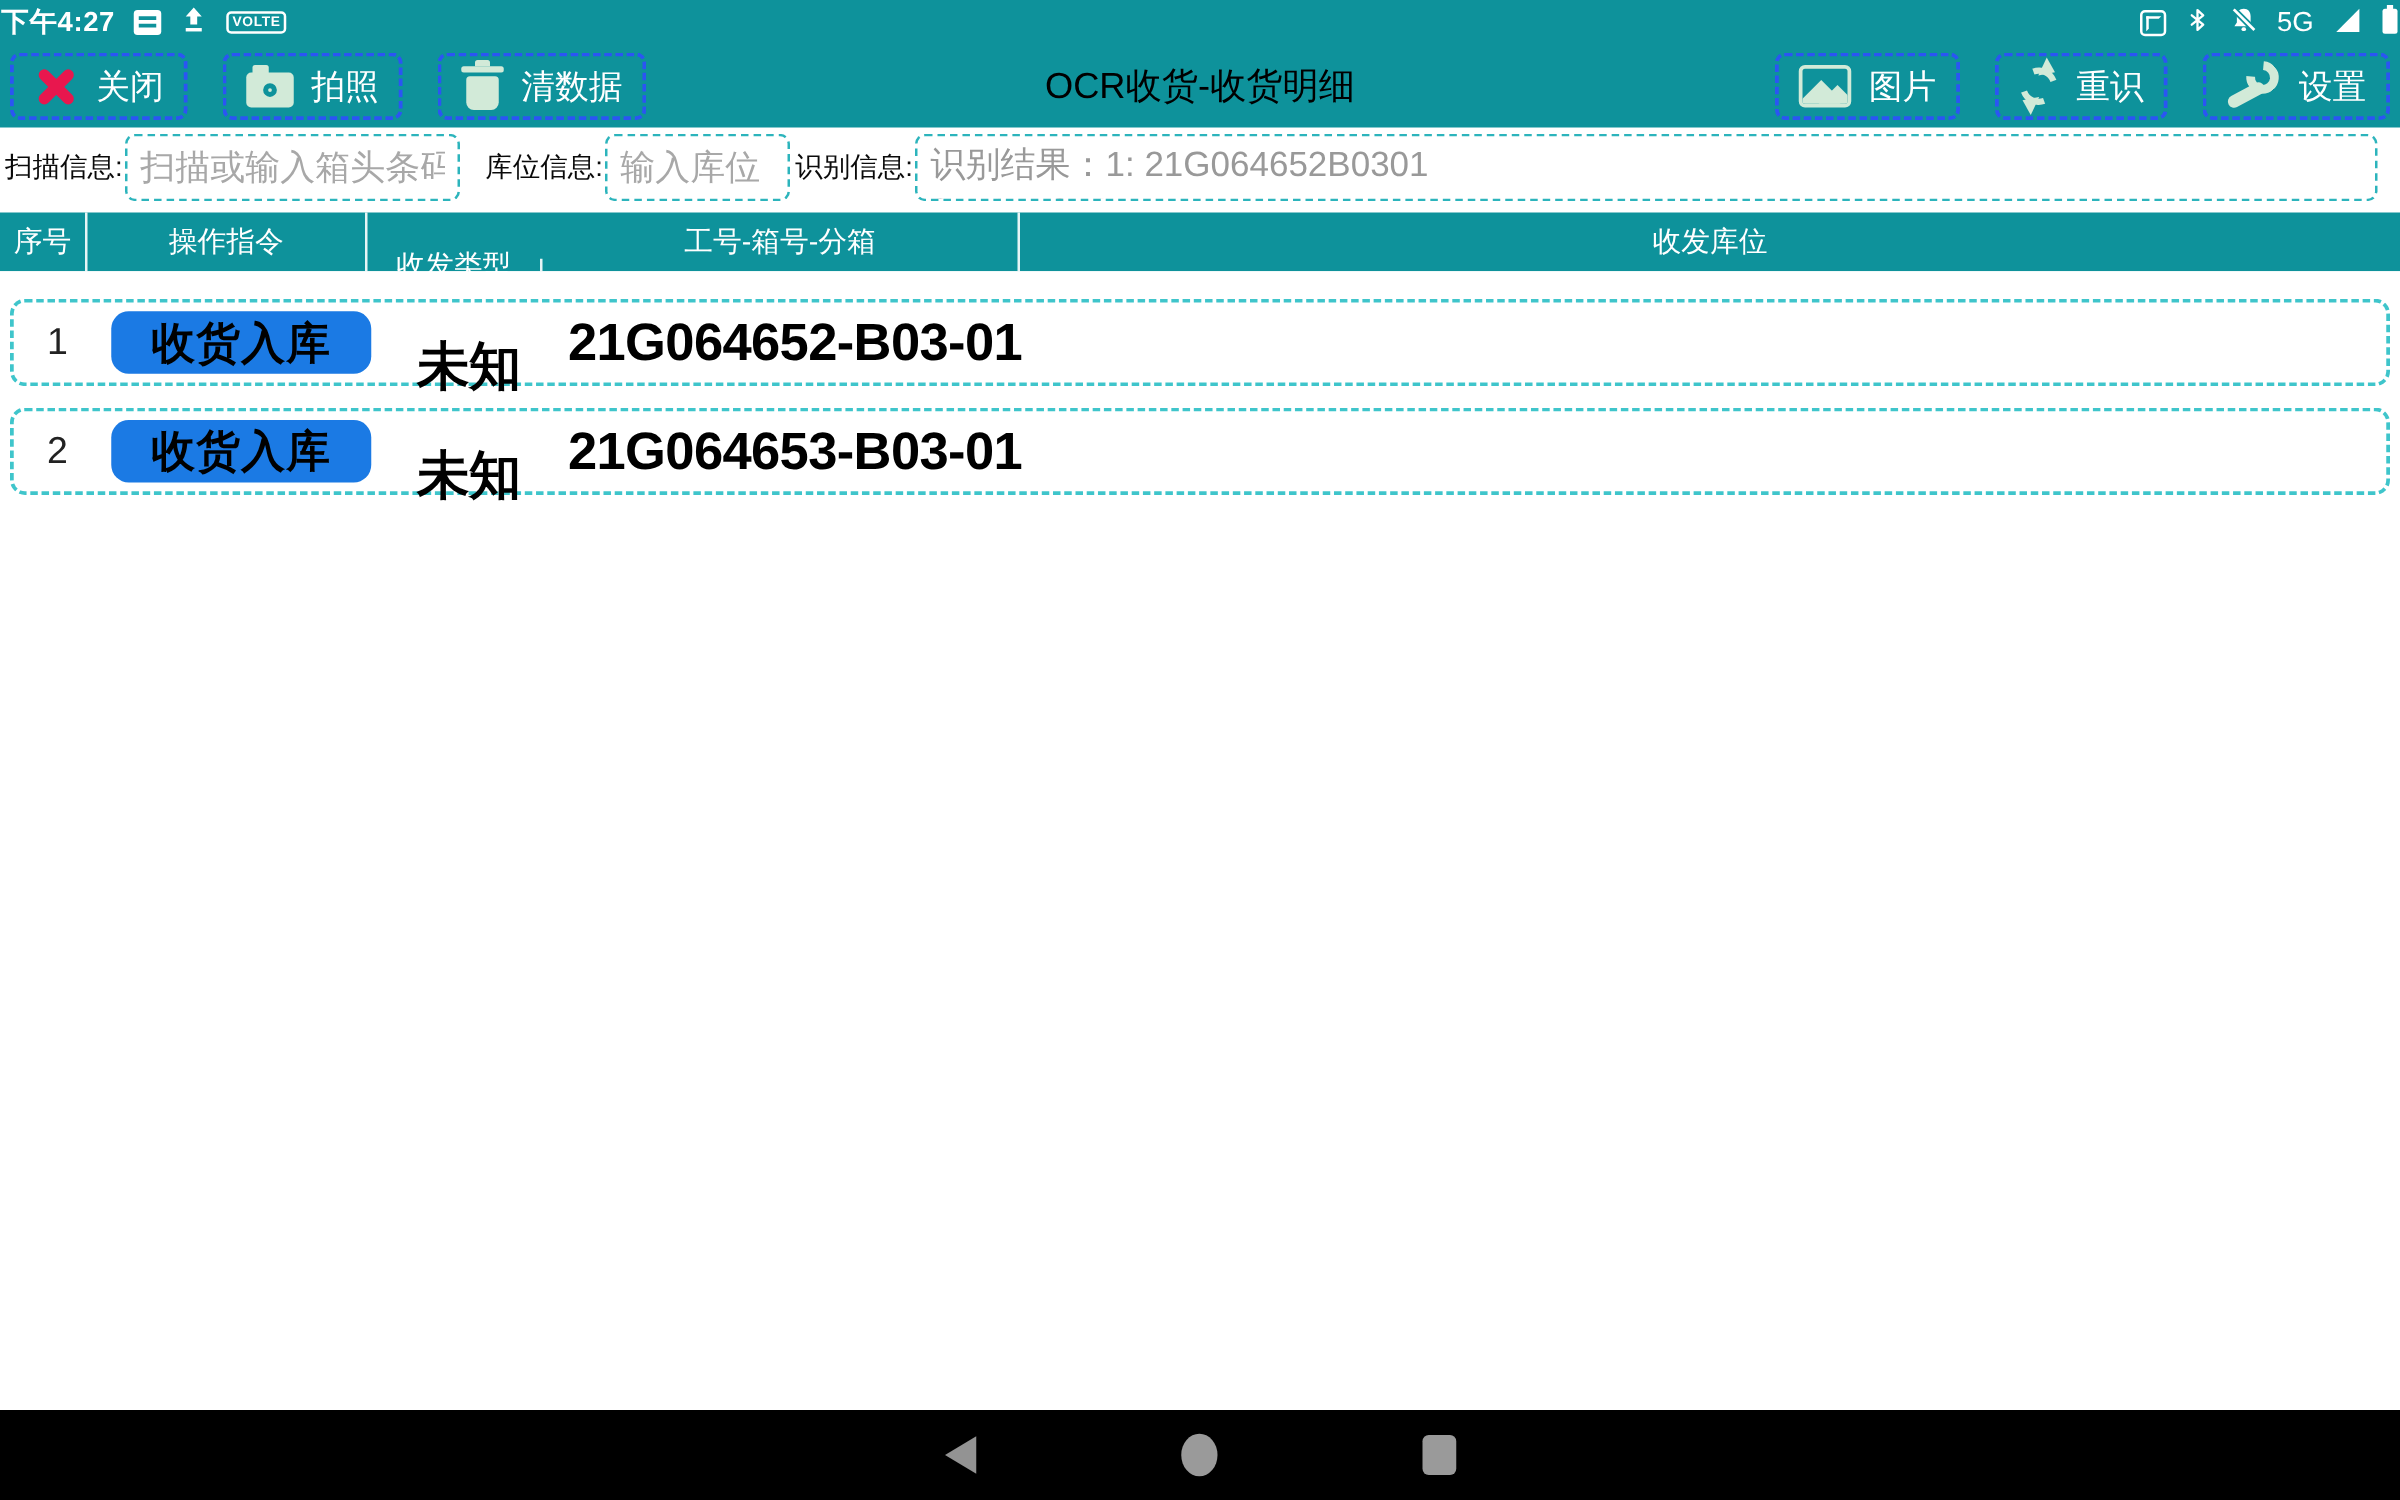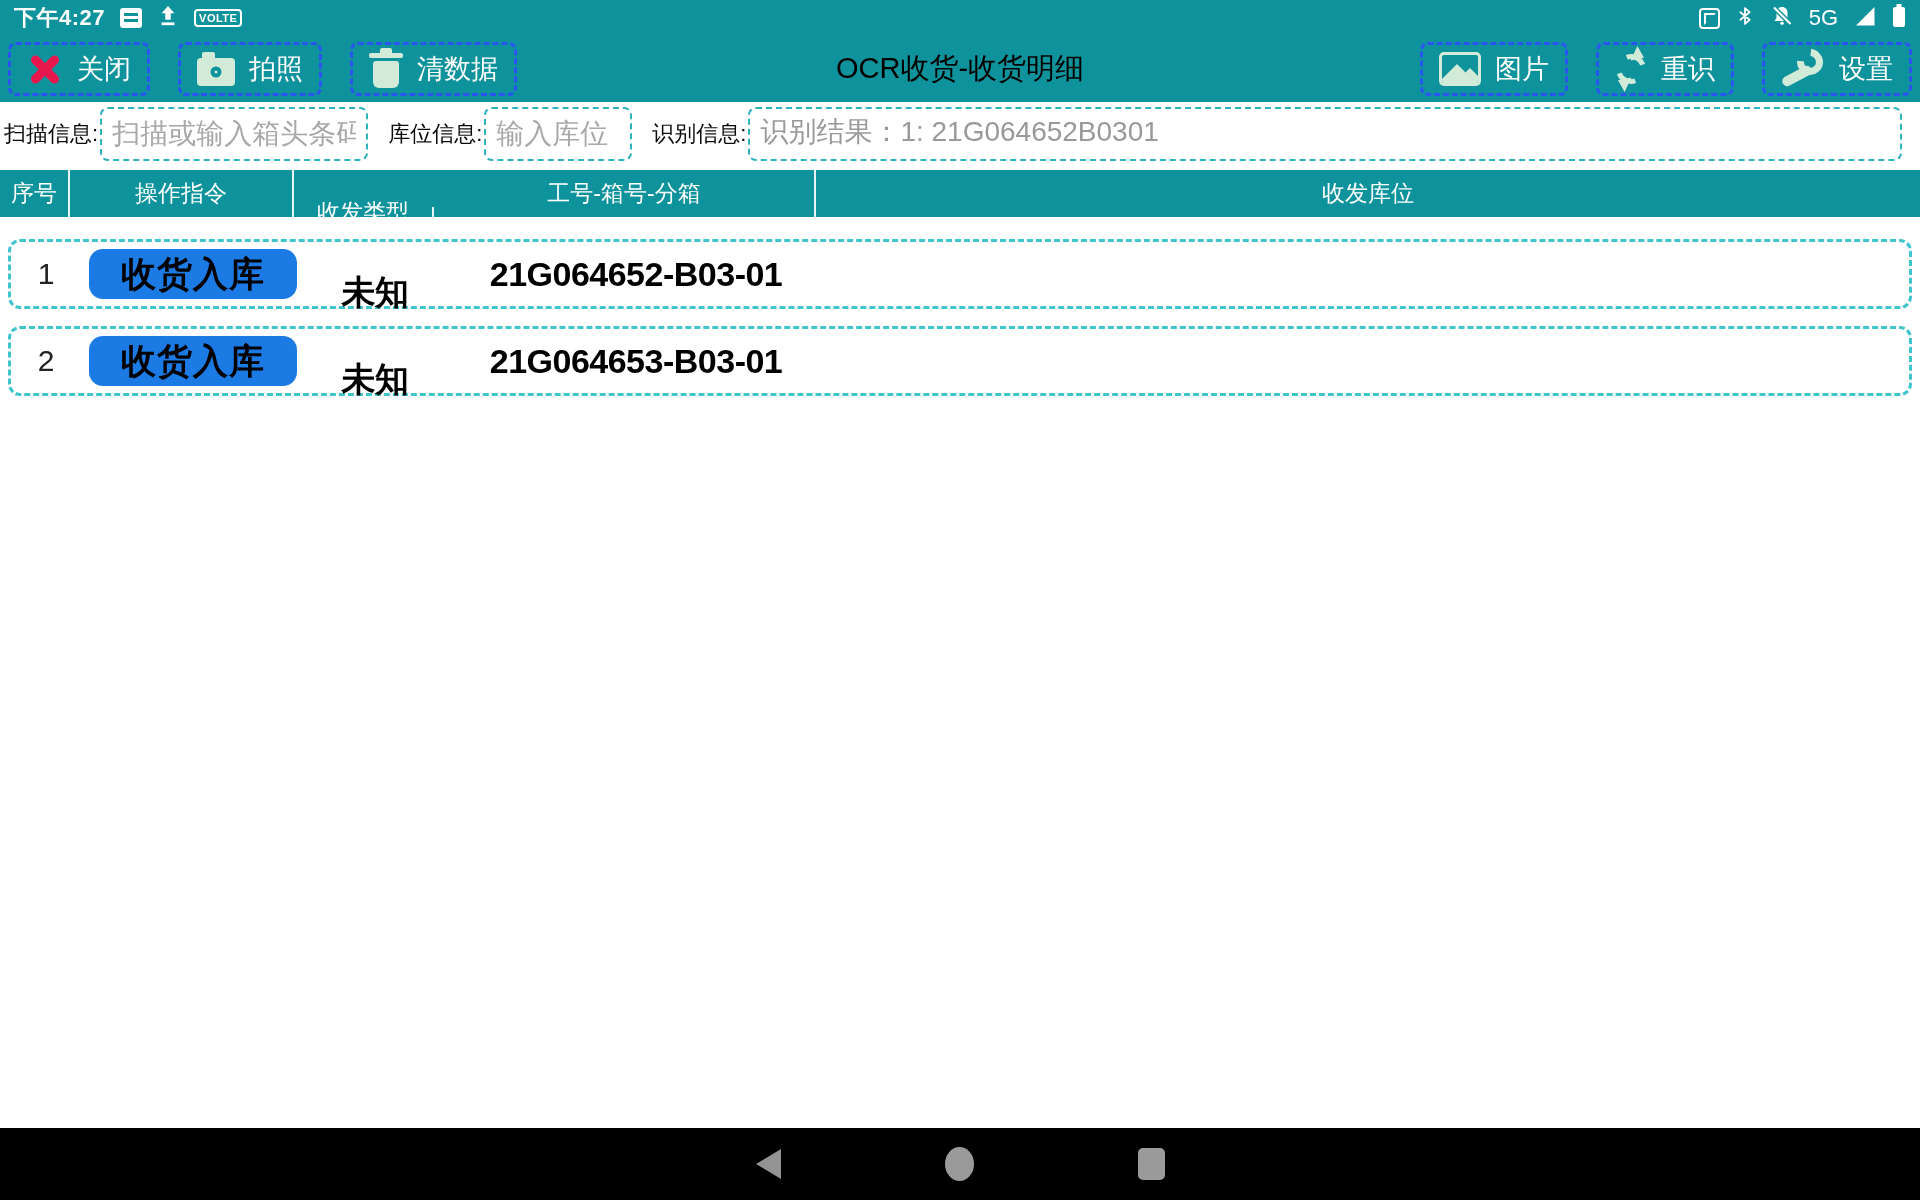--- a/index.html
+++ b/index.html
@@ -2,21 +2,21 @@
 <html><head>
 <meta charset="utf-8">
 <style>
   * { margin:0; padding:0; box-sizing:border-box; }
   html,body { width:1920px; height:1200px; overflow:hidden;
     font-family:"Liberation Sans", sans-serif; background:#ffffff; }
   body { position:relative; }
 
   
   .status-bar { height:36px; background:#0e929b; display:flex;
-    justify-content:space-between; align-items:center; padding:0 14px; color:#fff; }
+    justify-content:space-between; align-items:center; padding:0 1px; color:#fff; }
   .sb-left, .sb-right { display:flex; align-items:center; gap:15px; }
   .sb-time { font-size:22px; font-weight:bold; letter-spacing:.5px; }
   .sb-5g { font-size:22px; font-weight:500; }
   .volte { font-size:11px; font-weight:bold; border:2px solid #fff; border-radius:4px;
     padding:1px 3px; letter-spacing:.5px; }
   .icon-doc { width:22px; height:20px; background:#fff; border-radius:3px; position:relative; display:inline-block; }
   .icon-doc::before { content:""; position:absolute; left:4px; top:5px; width:14px; height:3px;
     background:#0e929b; box-shadow:0 6px 0 #0e929b; }
   .icon-cap { width:21px; height:21px; border:2.5px solid #fff; border-radius:4px; position:relative; display:inline-block; }
   .icon-cap::before { content:""; position:absolute; left:3px; top:3px; width:8px; height:8px;
@@ -78,40 +78,40 @@
 
   
   .form-row { height:68px; background:#fff; display:flex; align-items:center; padding:0 18px 5px 4px; }
   .form-label { font-size:22px; color:#0a0a0a; white-space:nowrap; }
   .form-input { height:54px; border:2px dashed #2cb4bc; border-radius:8px; background:#fff;
     font-size:28px; color:#666; padding:0 10px; font-family:inherit; outline:none; }
   .form-input::placeholder { color:#a8a8a8; opacity:1; }
   .input-scan { width:268px; margin-left:2px; }
   .lbl-loc { margin-left:20px; }
   .input-loc { width:148px; margin-left:2px; }
-  .lbl-rec { margin-left:20px; }
+  .lbl-rec { margin-left:4px; }
   .recognition { flex:1; height:54px; margin-left:2px; border:2px dashed #2cb4bc; border-radius:8px;
     overflow:hidden; padding:4px 10px 0 10px; }
   .rec-line { font-size:28px; color:#999; line-height:37px; white-space:nowrap; }
 
   
   .thead { height:47px; background:#0e929b; display:flex; }
   .thead .cell { display:flex; align-items:center; justify-content:center;
     color:#fff; font-size:23px; border-right:2px solid rgba(255,255,255,.9); }
   .thead .cell:last-child { border-right:none; }
   .c1 { width:70px; } .c2 { width:224px; } .c3 { width:140px;margin-top:37px; } .c4 { width:382px; } .c5 { flex:1; }
 
   .list { background:#fff; padding-top:22px; }
   .trow { margin:0 8px 17px 8px; height:70px; background:#fff;
     border:3px dashed #3fc5cb; border-radius:12px; display:flex; align-items:center; }
   .trow .cell { display:flex; align-items:center; justify-content:center; }
   .idx { font-size:30px; color:#222; }
   .action-btn { width:208px; height:50px; background:#1b7ae4; border:none; border-radius:14px;
     font-size:35px; font-weight:bold; color:#000; font-family:inherit; letter-spacing:1px; cursor:pointer; }
-  .rowtext { font-size:34px; font-weight:bold; color:#000; letter-spacing:-0.5px; }
+  .rowtext { font-size:42px; font-weight:bold; color:#000; letter-spacing:-0.5px; }
 
   
   .navbar { position:absolute; left:0; right:0; bottom:0; height:72px; background:#000;
     display:flex; align-items:center; justify-content:center; gap:164px; }
   .nav-back { width:0; height:0; border-top:15px solid transparent; border-bottom:15px solid transparent;
     border-right:25px solid #939393; }
   .nav-home { width:29px; height:34px; background:#9a9a9a; border-radius:50%; }
   .nav-recents { width:27px; height:32px; background:#9a9a9a; border-radius:5px; }
 </style>
 </head>

